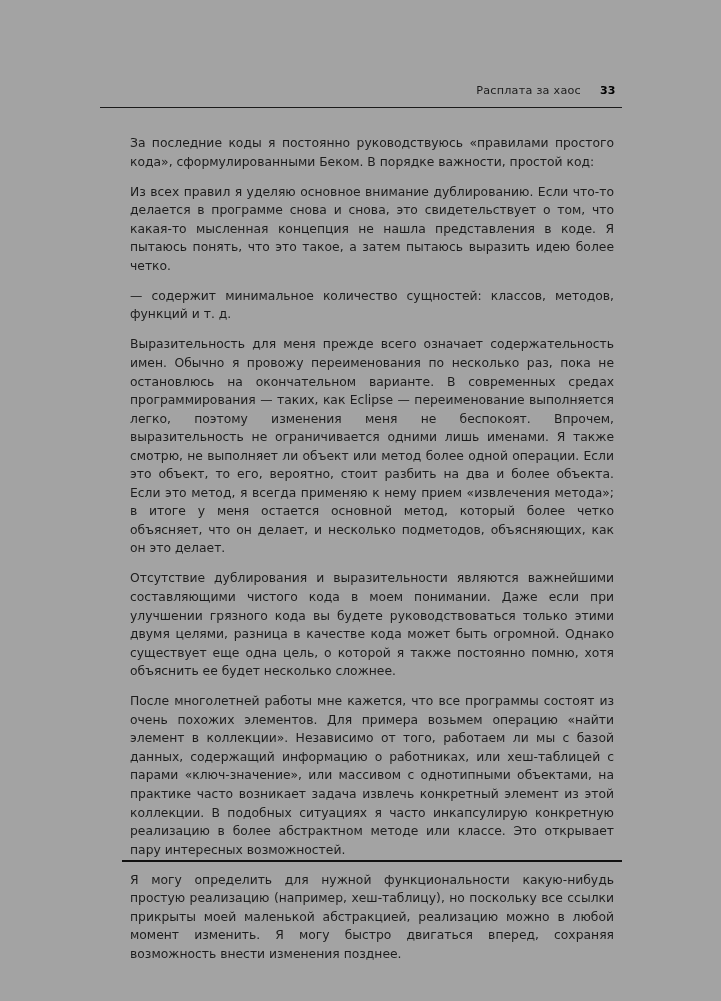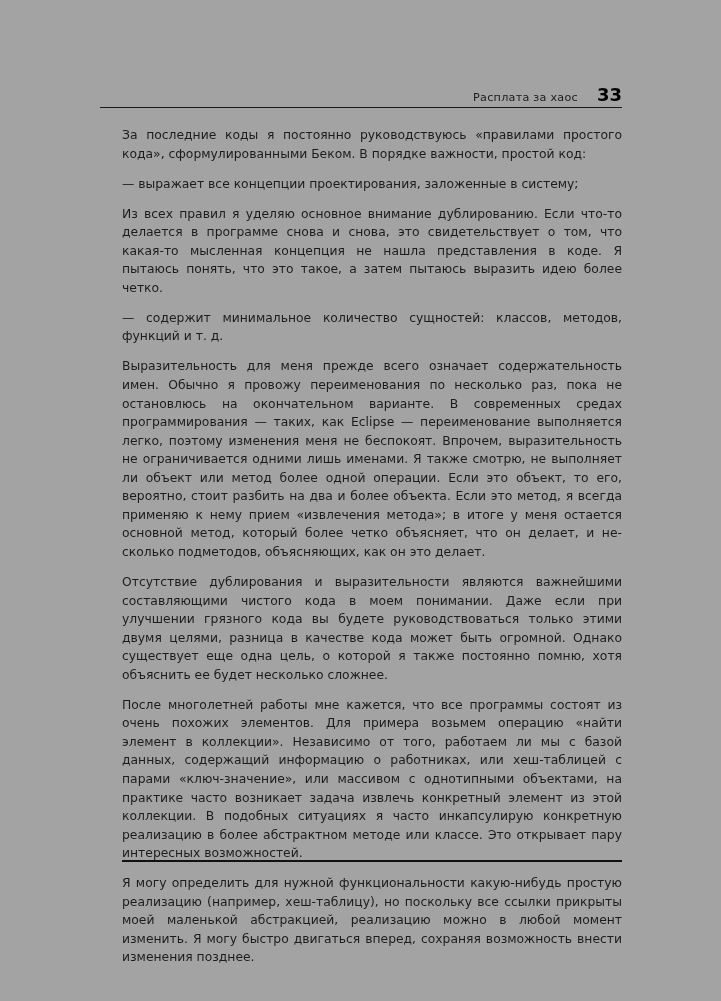--- a/index.html
+++ b/index.html
@@ -29,45 +29,44 @@
     align-items: baseline;
     gap: 19px;
   }
   .running-head-title {
     font-size: 11.2px;
     letter-spacing: 0.25px;
     color: #1c1c1c;
     white-space: nowrap;
   }
   .running-head-folio {
-    font-size: 18px;
+    font-size: 11px;
     font-weight: bold;
     color: #000000;
     letter-spacing: 0px;
     min-width: 22px;
-    text-align: right;
   }
   .rule-top {
     position: absolute;
     left: 100px;
     width: 522px;
     top: 107px;
     height: 0;
     border-top: 1.9px solid #1a1a1a;
   }
 
   
   .textblock {
     position: absolute;
     left: 122px;
     top: 126px;
     width: 500px;
   }
   .textblock p {
-    margin: 0;
+    margin: 8px;
     font-size: 12.35px;
     line-height: 18.55px;
     text-align: justify;
     text-justify: inter-word;
     hyphens: manual;
     color: #1c1c1c;
   }
   .para + .para {
     margin-top: 11.5px;
   }
@@ -102,21 +101,20 @@
     <span class="running-head-title">Расплата за хаос</span>
     <span class="running-head-folio">33</span>
   </div>
 
   <div class="rule-top"></div>
 
   <div class="textblock">
 
     <p class="para">За последние коды я постоянно руководствуюсь «правилами простого кода», сформулированными Беком. В порядке важности, простой код:</p>
 
-    <p class="para bullet">— выражает все концепции проектирования, заложенные в систему;</p>
     <p class="para after-bullets">Из всех правил я уделяю основное внимание дублированию. Если что-то делает­ся в программе снова и снова, это свидетельствует о том, что какая-то мыслен­ная концепция не нашла представления в коде. Я пытаюсь понять, что это такое, а затем пытаюсь выразить идею более четко.</p>
 
     <p class="para bullet">— содержит минимальное количество сущностей: классов, методов, функций и т. д.</p>
     <p class="para">Выразительность для меня прежде всего означает содержательность имен. Обычно я провожу переименования по несколько раз, пока не остановлюсь на окончательном варианте. В современных средах программирования — таких, как Eclipse — переименование выполняется легко, поэтому изменения меня не бес­покоят. Впрочем, выразительность не ограничивается одними лишь именами. Я также смотрю, не выполняет ли объект или метод более одной операции. Если это объект, то его, вероятно, стоит разбить на два и более объекта. Если это метод, я всегда применяю к нему прием «извлечения метода»; в итоге у меня остается основной метод, который более четко объясняет, что он делает, и не­сколько подметодов, объясняющих, как он это делает.</p>
     <p class="para">Отсутствие дублирования и выразительности являются важнейшими составляю­щими чистого кода в моем понимании. Даже если при улучшении грязного кода вы будете руководствоваться только этими двумя целями, разница в качестве кода может быть огромной. Однако существует еще одна цель, о которой я также постоянно помню, хотя объяснить ее будет несколько сложнее.</p>
     <p class="para">После многолетней работы мне кажется, что все программы состоят из очень похожих элементов. Для примера возьмем операцию «найти элемент в коллек­ции». Независимо от того, работаем ли мы с базой данных, содержащий инфор­мацию о работниках, или хеш-таблицей с парами «ключ-значение», или масси­вом с однотипными объектами, на практике часто возникает задача извлечь кон­кретный элемент из этой коллекции. В подобных ситуациях я часто инкапсули­рую конкретную реализацию в более абстрактном методе или классе. Это откры­вает пару интересных возможностей.</p>
     <p class="para">Я могу определить для нужной функциональности какую-нибудь простую реа­лизацию (например, хеш-таблицу), но поскольку все ссылки прикрыты моей ма­ленькой абстракцией, реализацию можно в любой момент изменить. Я могу бы­стро двигаться вперед, сохраняя возможность внести изменения позднее.</p>
 
   </div>
 

